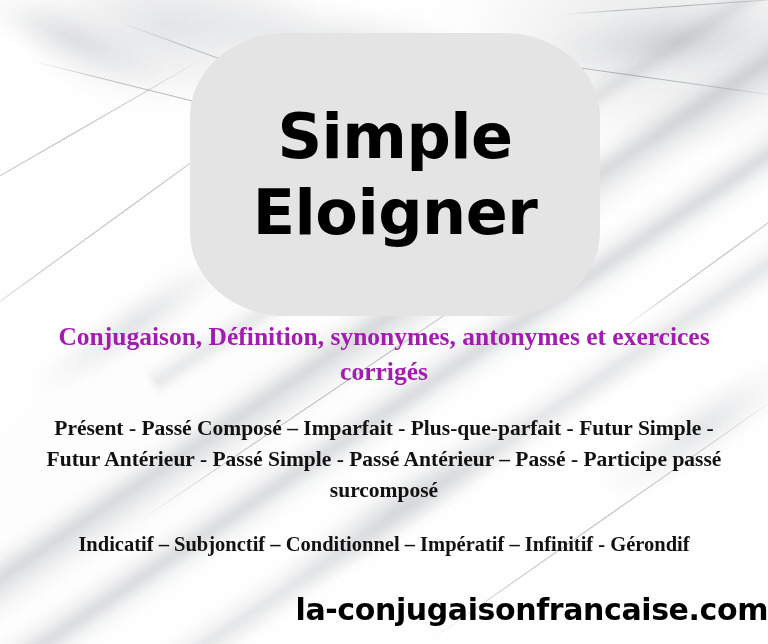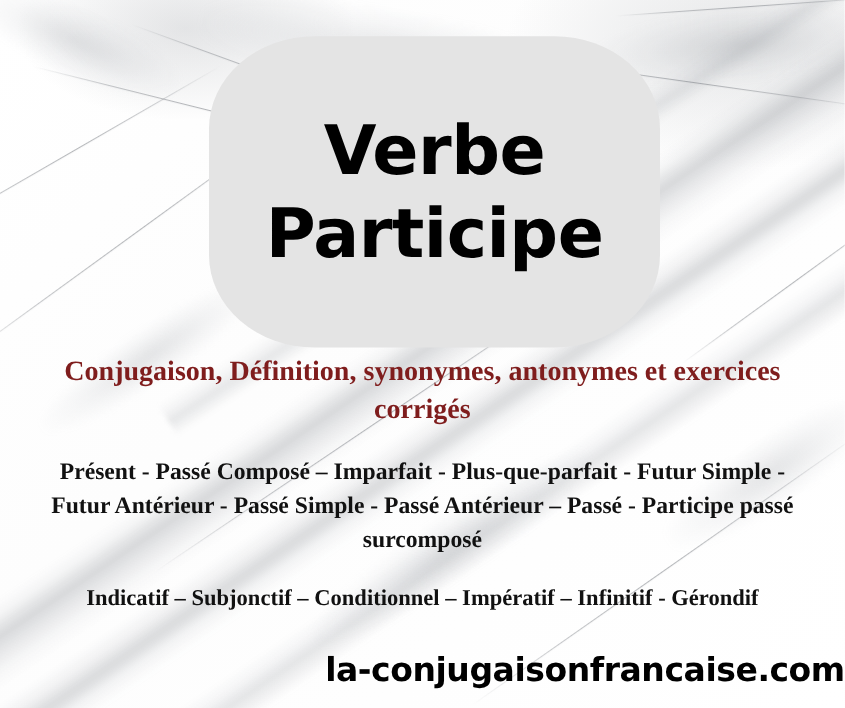--- a/index.html
+++ b/index.html
@@ -158,21 +158,21 @@
   #subtitle {
     position: absolute;
     left: 44px;
     top: 320px;
     width: 680px;
     text-align: center;
     font-family: "Liberation Serif", serif;
     font-weight: bold;
     font-size: 25.5px;
     line-height: 1.36;
-    color: #7f1d1d;
+    color: #a21caf;
   }
 
   #tenses {
     position: absolute;
     left: 34px;
     top: 413px;
     width: 700px;
     text-align: center;
     font-family: "Liberation Serif", serif;
     font-weight: bold;
@@ -231,22 +231,22 @@
   <div class="crack crack-c"></div>
   <div class="crack crack-d"></div>
   <div class="crack crack-e"></div>
   <div class="crack crack-f"></div>
   <div class="crack crack-g"></div>
   <div class="crack crack-h"></div>
   <div class="crack crack-i"></div>
   <div class="crack crack-j"></div>
 
   <div id="title-card">
-    <div class="title-line first">Verbe</div>
-    <div class="title-line second">Participe</div>
+    <div class="title-line first">Simple</div>
+    <div class="title-line second">Eloigner</div>
   </div>
 
   <div id="subtitle">Conjugaison, Définition, synonymes, antonymes et exercices corrigés</div>
 
   <div id="tenses">Présent - Passé Composé – Imparfait - Plus-que-parfait - Futur Simple - Futur Antérieur - Passé Simple - Passé Antérieur – Passé - Participe passé surcomposé</div>
 
   <div id="moods">Indicatif – Subjonctif – Conditionnel – Impératif – Infinitif - Gérondif</div>
 
   <div id="site-url">la-conjugaisonfrancaise.com</div>
 

